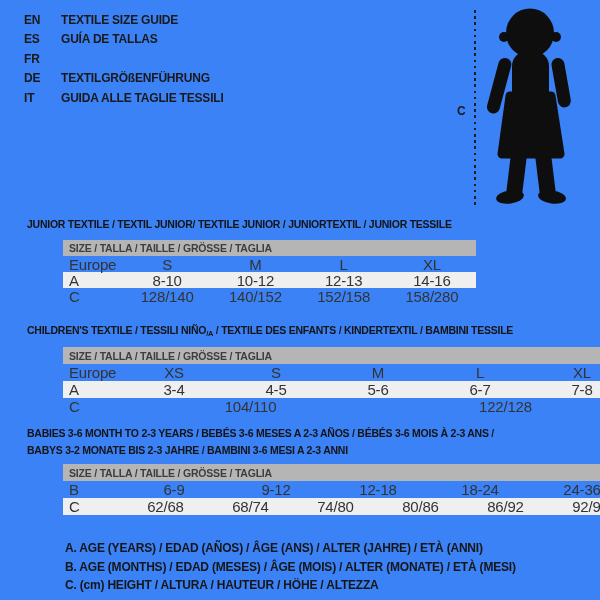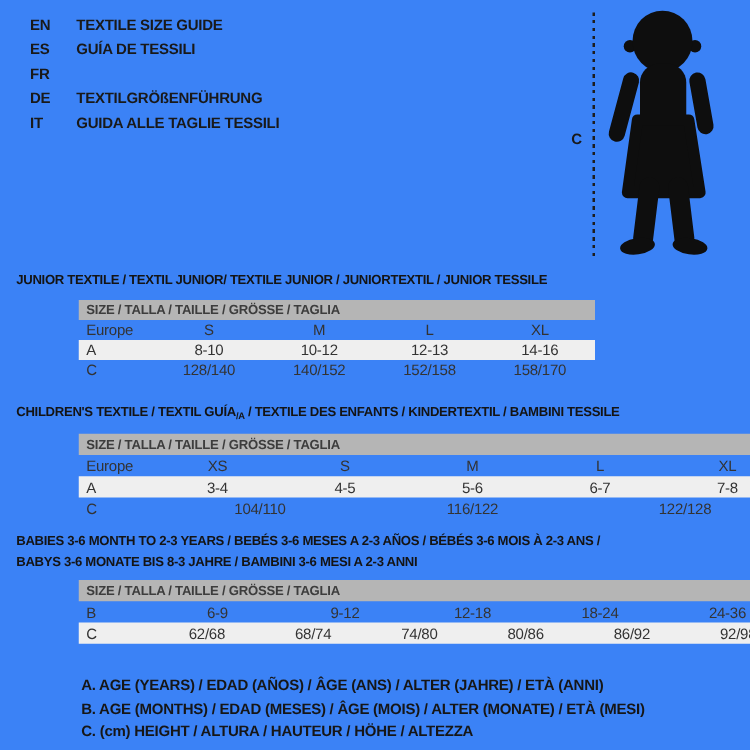--- a/index.html
+++ b/index.html
@@ -15,27 +15,27 @@
   .lang-code { width:37px; }
   .lang-label { white-space:nowrap; }
 
   
   .figure-line { position:absolute; left:474px; top:10px; width:2px; height:198px;
     background:repeating-linear-gradient(to bottom,#1d1d1d 0 2.6px, transparent 2.6px 6.2px); }
   .figure-c { position:absolute; left:457px; top:104px; font-weight:bold; font-size:12px; color:#191919; }
   .baby { position:absolute; left:479px; top:6px; }
 
   
-  .tbl-title { position:absolute; left:13px; font-weight:bold; font-size:10.5px;
+  .tbl-title { position:absolute; left:27px; font-weight:bold; font-size:10.5px;
                letter-spacing:-0.25px; color:#141414; white-space:nowrap; line-height:16.5px; }
   .sub { font-size:7.5px; vertical-align:-2px; }
   .tbl { position:absolute; left:15px;margin-left:48px; }
   .bar { background:#b5b5b5; color:#3d3d3d; font-weight:bold; font-size:10.5px;
          letter-spacing:-0.2px; padding-left:6px; display:flex; align-items:center; }
-  .trow { display:flex; font-size:12px; color:#333333; letter-spacing:-0.2px; }
+  .trow { display:flex; font-size:15px; color:#333333; letter-spacing:-0.2px; }
   .trow.stripe { background:#efefef; }
   .lab { width:60px; padding-left:6px; box-sizing:border-box; display:flex; align-items:center; }
   .cell { flex:1; display:flex; align-items:center; justify-content:center; }
   .t1 .bar, .t1 .trow { height:16px; }
   .t23 .bar, .t23 .trow { height:17px; }
 
   
   .notes { position:absolute; left:21px; top:539px; font-weight:bold; font-size:12px;
            letter-spacing:-0.2px; line-height:18.7px; color:#161616;margin-left:44px; }
   .note-line { white-space:nowrap; }
@@ -45,21 +45,21 @@
 
 <div class="canvas">
 
   <div class="langs">
     <div class="lang-row">
       <span class="lang-code">EN</span>
       <span class="lang-label">TEXTILE SIZE GUIDE</span>
     </div>
     <div class="lang-row">
       <span class="lang-code">ES</span>
-      <span class="lang-label">GUÍA DE TESSILI</span>
+      <span class="lang-label">GUÍA DE TALLAS</span>
     </div>
     <div class="lang-row">
       <span class="lang-code">FR</span>
     </div>
     <div class="lang-row">
       <span class="lang-code">DE</span>
       <span class="lang-label">TEXTILGRÖßENFÜHRUNG</span>
     </div>
     <div class="lang-row">
       <span class="lang-code">IT</span>
@@ -100,26 +100,26 @@
       <span class="cell">8-10</span>
       <span class="cell">10-12</span>
       <span class="cell">12-13</span>
       <span class="cell">14-16</span>
     </div>
     <div class="trow">
       <span class="lab">C</span>
       <span class="cell">128/140</span>
       <span class="cell">140/152</span>
       <span class="cell">152/158</span>
-      <span class="cell">158/170</span>
+      <span class="cell">158/280</span>
     </div>
   </div>
 
   <div class="tbl-title" style="top:322px;">
-    <span>CHILDREN'S TEXTILE / TEXTIL GUÍA</span><span class="sub">/A</span><span> / TEXTILE DES ENFANTS / KINDERTEXTIL / BAMBINI TESSILE</span>
+    <span>CHILDREN'S TEXTILE / TESSILI NIÑO</span><span class="sub">/A</span><span> / TEXTILE DES ENFANTS / KINDERTEXTIL / BAMBINI TESSILE</span>
   </div>
   <div class="tbl t23" style="top:347px; width:570px;">
     <div class="bar">SIZE / TALLA / TAILLE / GRÖSSE / TAGLIA</div>
     <div class="trow">
       <span class="lab">Europe</span>
       <span class="cell">XS</span>
       <span class="cell">S</span>
       <span class="cell">M</span>
       <span class="cell">L</span>
       <span class="cell">XL</span>
@@ -128,28 +128,27 @@
       <span class="lab">A</span>
       <span class="cell">3-4</span>
       <span class="cell">4-5</span>
       <span class="cell">5-6</span>
       <span class="cell">6-7</span>
       <span class="cell">7-8</span>
     </div>
     <div class="trow">
       <span class="lab">C</span>
       <span class="cell">104/110</span>
-      <span class="cell">116/122</span>
       <span class="cell">122/128</span>
     </div>
   </div>
 
   <div class="tbl-title" style="top:425px;">
     <div>BABIES 3-6 MONTH TO 2-3 YEARS / BEBÉS 3-6 MESES A 2-3 AÑOS / BÉBÉS 3-6 MOIS À 2-3 ANS /</div>
-    <div>BABYS 3-6 MONATE BIS 8-3 JAHRE / BAMBINI 3-6 MESI A 2-3 ANNI</div>
+    <div>BABYS 3-2 MONATE BIS 2-3 JAHRE / BAMBINI 3-6 MESI A 2-3 ANNI</div>
   </div>
   <div class="tbl t23" style="top:464px; width:570px;">
     <div class="bar">SIZE / TALLA / TAILLE / GRÖSSE / TAGLIA</div>
     <div class="trow">
       <span class="lab">B</span>
       <span class="cell">6-9</span>
       <span class="cell">9-12</span>
       <span class="cell">12-18</span>
       <span class="cell">18-24</span>
       <span class="cell">24-36</span>

